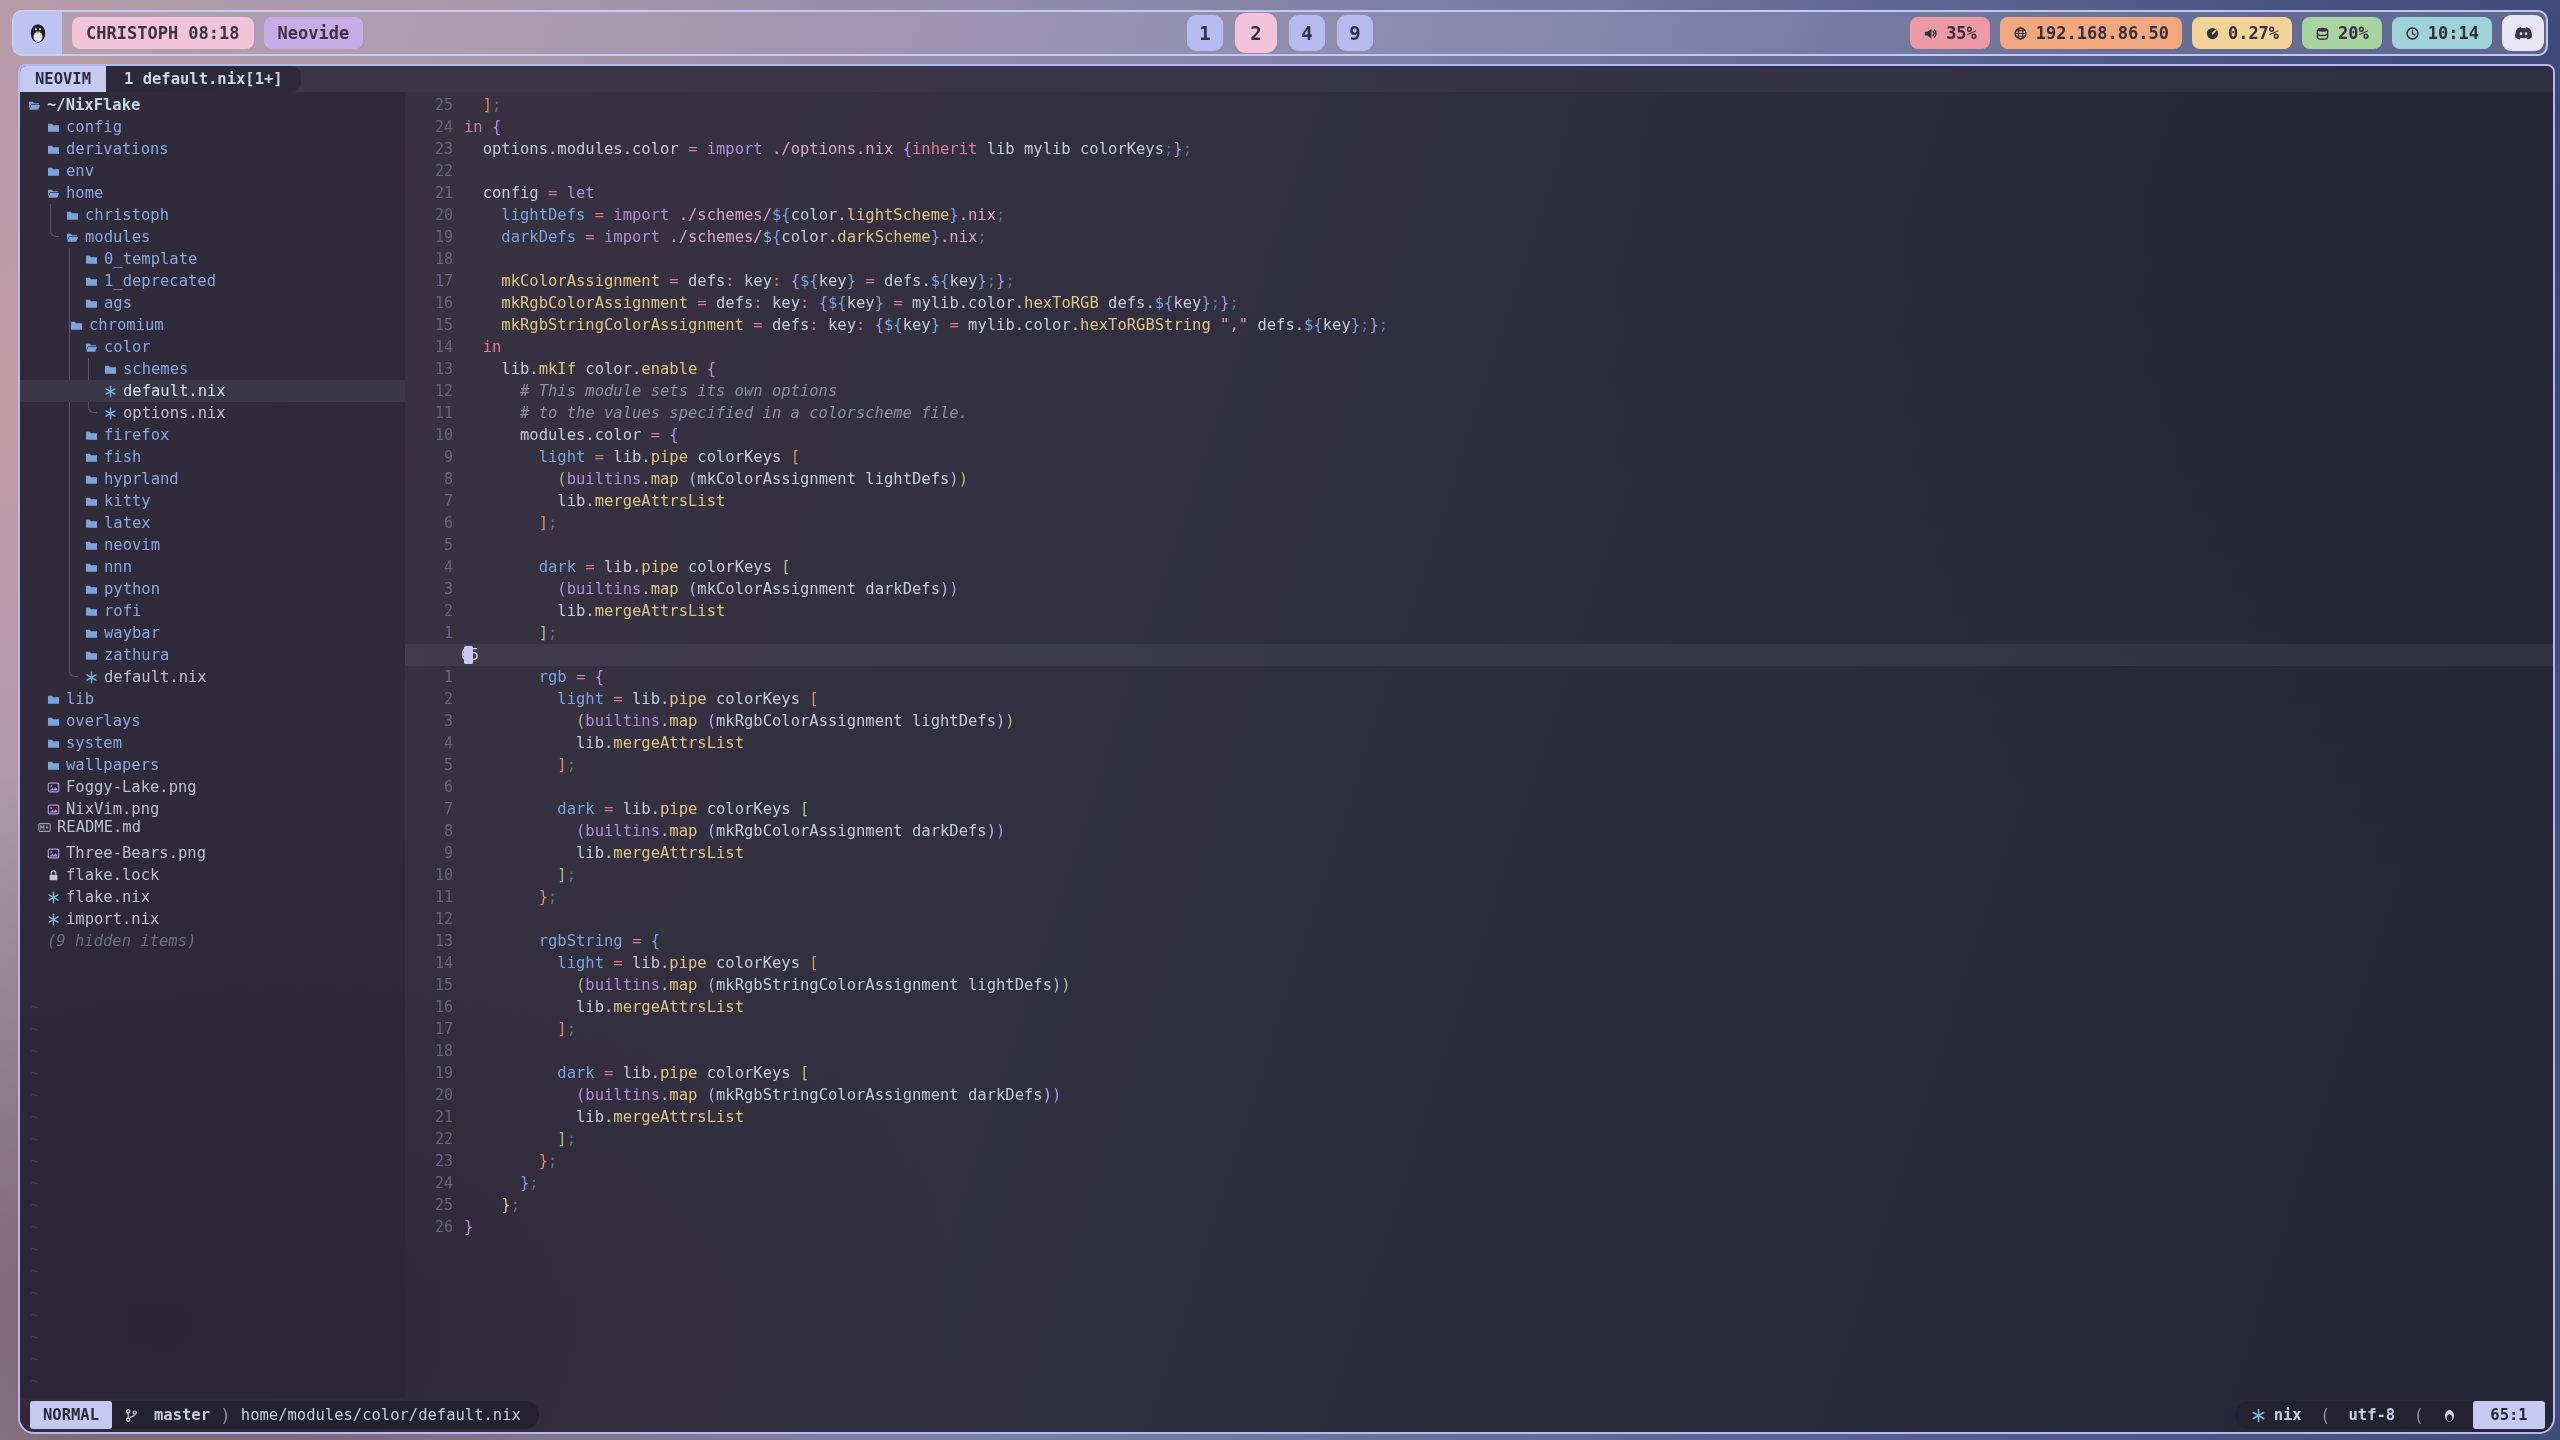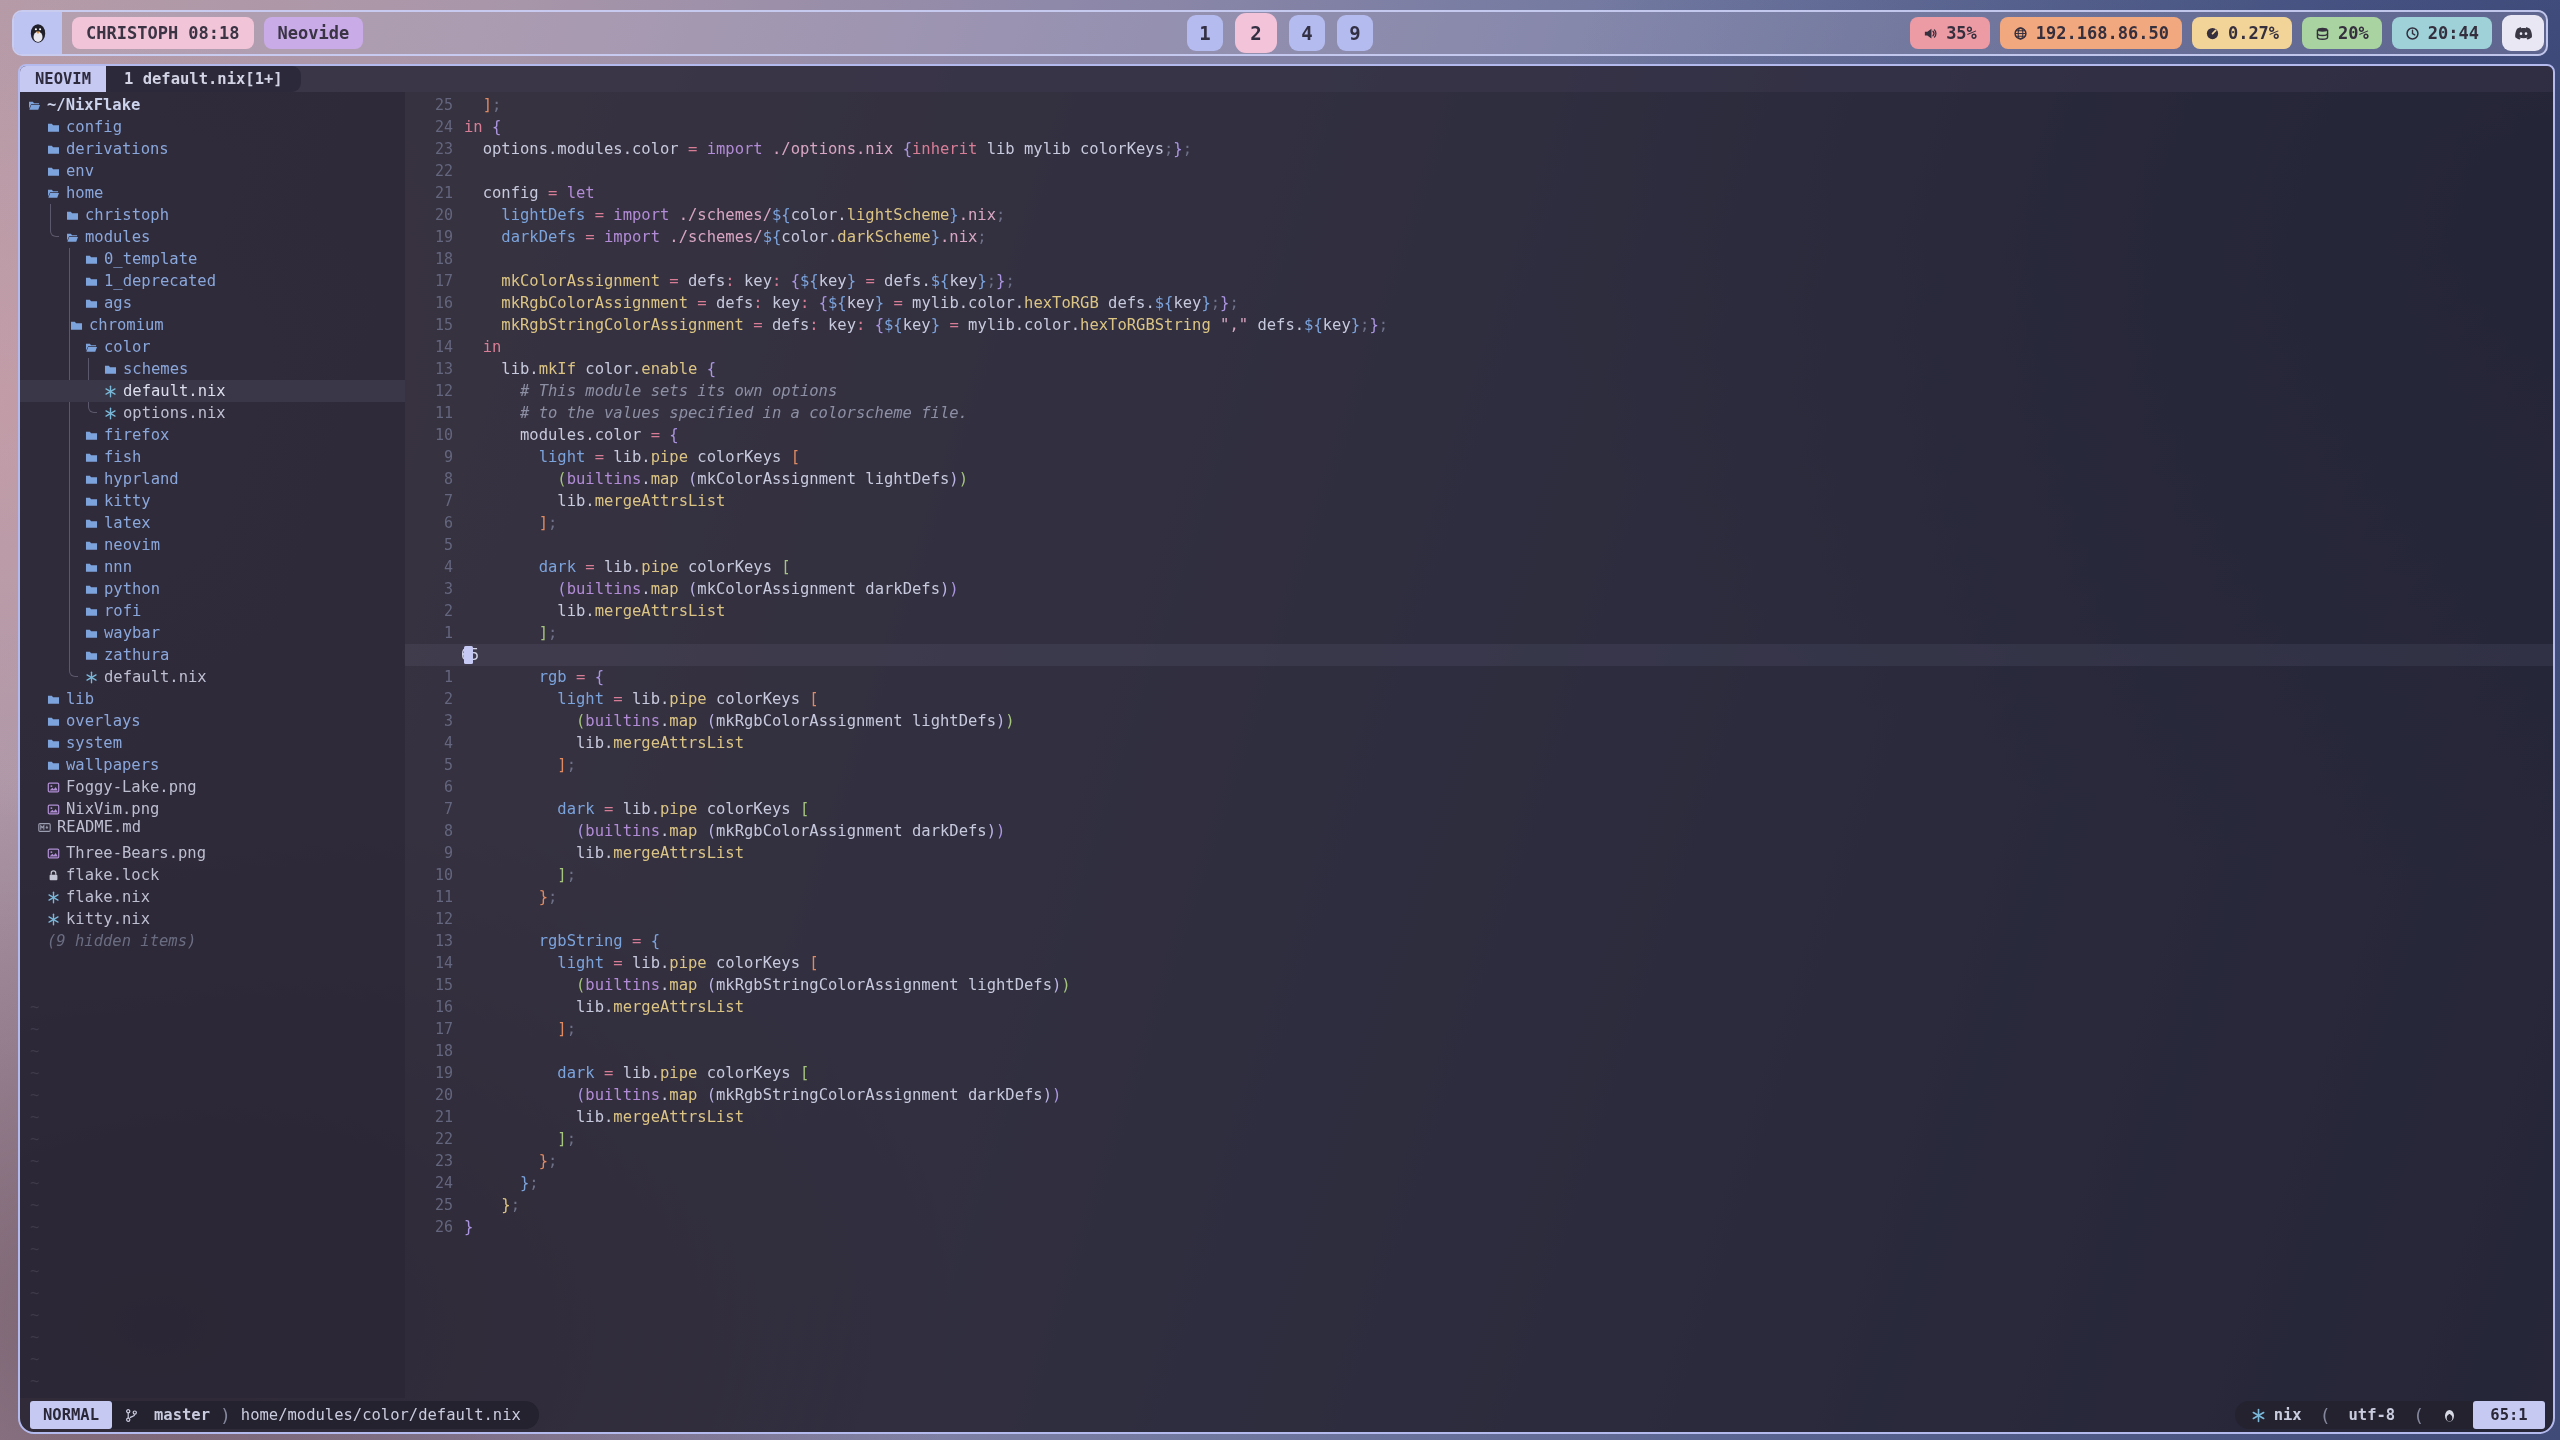--- a/index.html
+++ b/index.html
@@ -176,21 +176,21 @@
           </span>
           <span class="pill-label">20%</span>
         </div>
         <div class="pill" style="background: rgb(158, 210, 216);">
           <span class="icn">
             <svg viewBox="0 0 16 16">
               <circle cx="8" cy="8" r="5.8" fill="none" stroke="currentColor" stroke-width="1.6"></circle>
               <path d="M8 4.6V8l2.4 1.5" fill="none" stroke="currentColor" stroke-width="1.5" stroke-linecap="round"></path>
             </svg>
           </span>
-          <span class="pill-label">20:44</span>
+          <span class="pill-label">10:14</span>
         </div>
       </div>
     <div class="chip tray">
       <span class="icn">
           <svg viewBox="0 0 16 16">
             <path d="M3.1 4.3c1.5-.8 2.9-1.1 2.9-1.1l.3.8c1.1-.2 2.3-.2 3.4 0l.3-.8s1.4.3 2.9 1.1c1.2 2 1.8 4.3 1.5 6.5-1.1.9-2.3 1.4-3.5 1.7l-.6-1c.4-.2.8-.4 1.1-.6-2.1 1-4.6 1-6.8 0 .4.2.8.4 1.2.6l-.6 1c-1.2-.3-2.4-.8-3.5-1.7-.3-2.2.3-4.5 1.4-6.5z" fill="currentColor"></path>
             <circle cx="6.1" cy="8.1" r="1" fill="#e9e7f3"></circle>
             <circle cx="9.9" cy="8.1" r="1" fill="#e9e7f3"></circle>
           </svg>
         </span>
@@ -352,21 +352,21 @@
                 <line x1="2.5" y1="4.8" x2="13.5" y2="11.2"></line>
                 <line x1="2.5" y1="11.2" x2="13.5" y2="4.8"></line>
               </g>
             </svg></span><span class="tlabel file">flake.nix</span></div>
         <div class="trow" style="top: 816px; padding-left: 27px;"><span class="icn c-nix"><svg viewBox="0 0 16 16">
               <g stroke="currentColor" stroke-width="1.7" stroke-linecap="round">
                 <line x1="8" y1="1.6" x2="8" y2="14.4"></line>
                 <line x1="2.5" y1="4.8" x2="13.5" y2="11.2"></line>
                 <line x1="2.5" y1="11.2" x2="13.5" y2="4.8"></line>
               </g>
-            </svg></span><span class="tlabel file">kitty.nix</span></div>
+            </svg></span><span class="tlabel file">import.nix</span></div>
         <div class="trow" style="top: 838px; padding-left: 27px;"><span class="tlabel hint">(9 hidden items)</span></div>
         <div class="tilde" style="top: 904px;">~</div>
         <div class="tilde" style="top: 926px;">~</div>
         <div class="tilde" style="top: 948px;">~</div>
         <div class="tilde" style="top: 970px;">~</div>
         <div class="tilde" style="top: 992px;">~</div>
         <div class="tilde" style="top: 1014px;">~</div>
         <div class="tilde" style="top: 1036px;">~</div>
         <div class="tilde" style="top: 1058px;">~</div>
         <div class="tilde" style="top: 1080px;">~</div>

